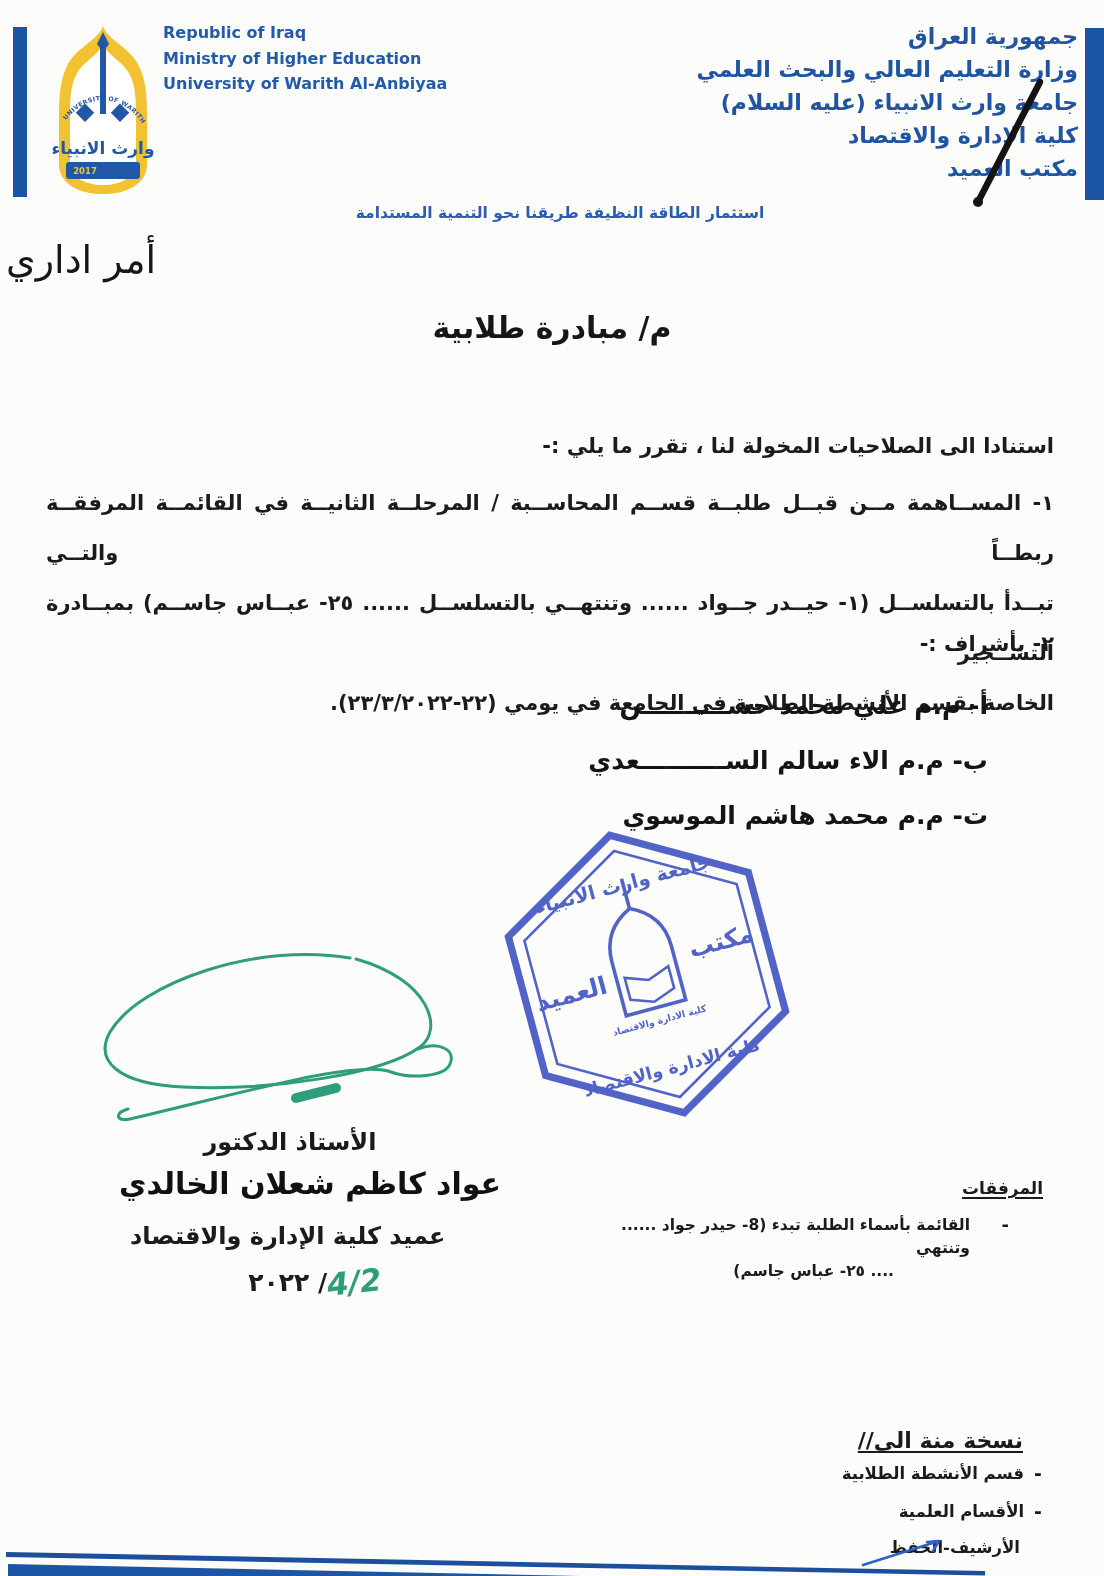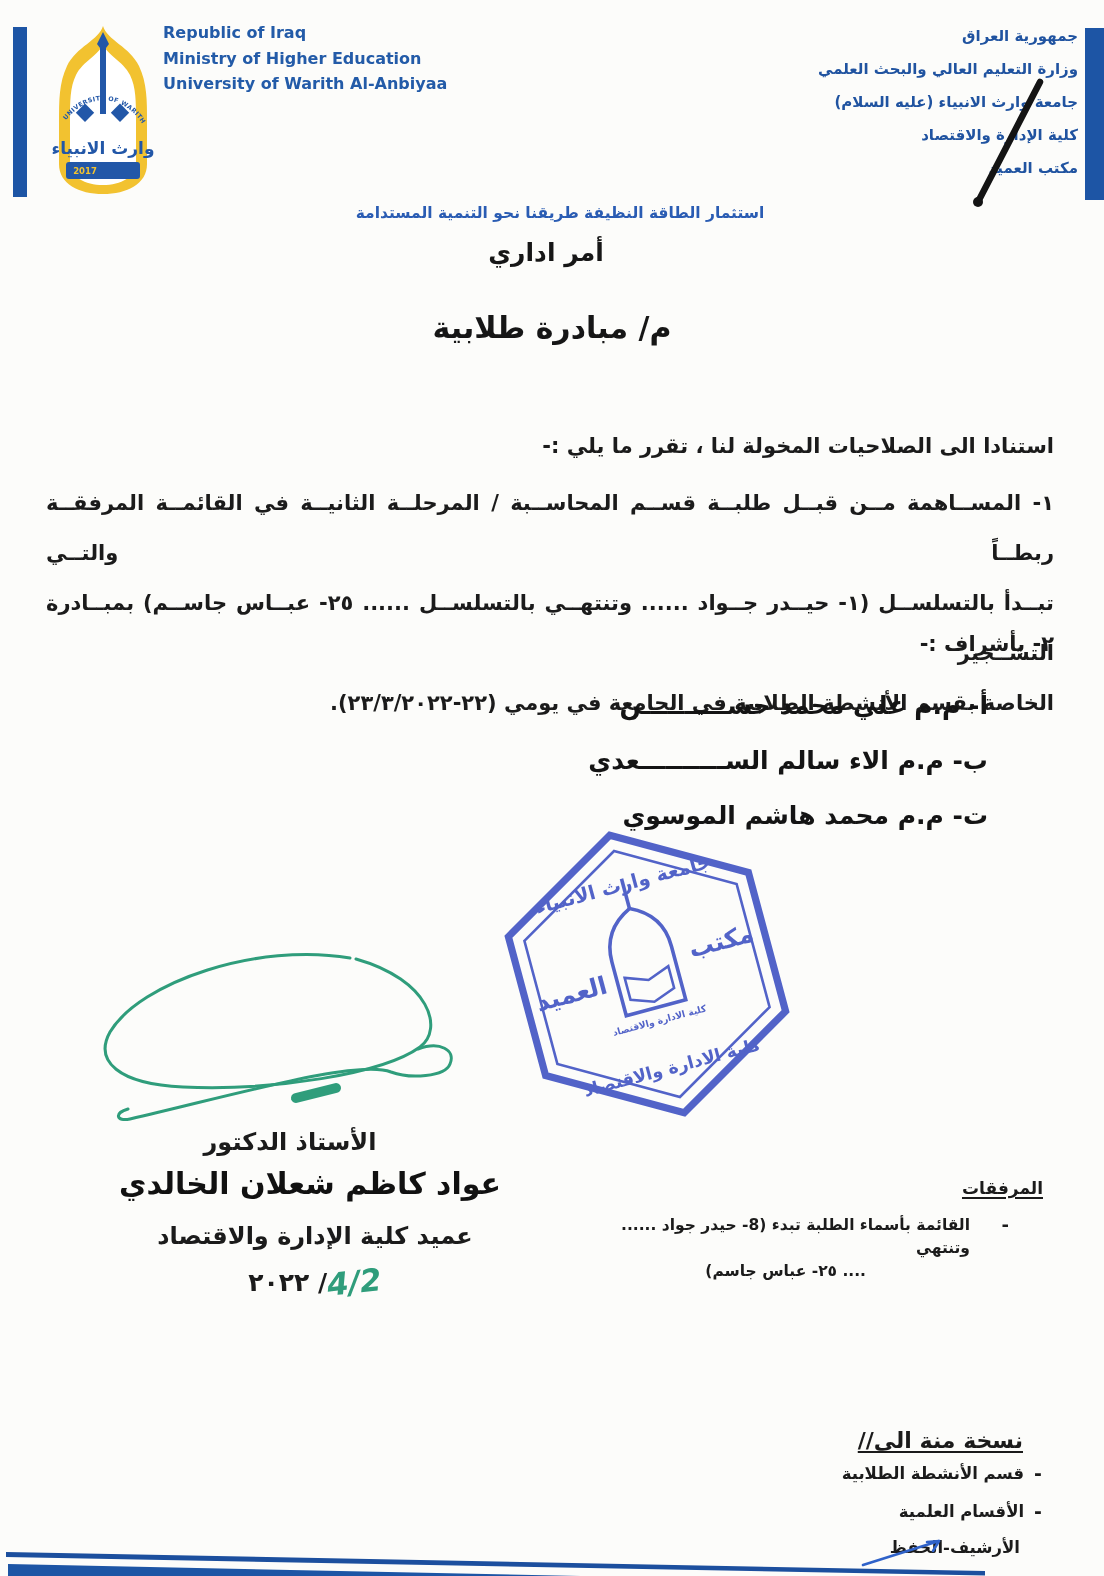--- a/index.html
+++ b/index.html
@@ -7,63 +7,63 @@
         font-family:"DejaVu Sans",sans-serif;}
   .abs{position:absolute}
   .ar{direction:rtl;unicode-bidi:plaintext}
 
   
   .en-head{left:163px;top:20px;width:300px;font-size:16px;line-height:25.5px;
            font-weight:bold;color:#235ba8;text-align:left}
   .num-block{left:150px;top:114px;width:200px;direction:rtl;text-align:right;
              color:#2456a8;font-weight:bold;font-size:16px;line-height:34px}
   .rt-head{left:690px;top:20px;width:388px;direction:rtl;text-align:right;
-           color:#2053a0;font-weight:bold;font-size:15px;line-height:33px}
+           color:#2053a0;font-weight:bold;font-size:22px;line-height:33px}
   .bar{background:#1d55a5}
 
   
   .slogan{left:330px;top:204px;width:460px;text-align:center;color:#2a5cb3;
           font-size:15.5px;font-weight:bold}
-  .title{left:6px;top:238px;width:1080px;text-align:center;font-size:25px;
-         font-weight:bold;color:#161616}
+  .title{left:6px;top:238px;width:1080px;text-align:left;font-size:38px;
+         font-weight:normal;color:#161616}
   .subtitle{left:6px;top:310px;width:1092px;text-align:center;font-size:30px;
             font-weight:bold;color:#161616}
 
   
   .intro{right:50px;top:434px;width:520px;direction:rtl;text-align:right;
          font-size:21px;font-weight:bold;color:#1b1b1b}
   .item1{right:50px;left:46px;top:478px;direction:rtl;color:#1b1b1b}
   .item-line{font-size:21px;font-weight:bold;line-height:50px;white-space:nowrap}
   .just{text-align:justify;text-align-last:justify;white-space:normal}
   .tright{text-align:right}
   .item2h{right:50px;top:632px;width:300px;direction:rtl;text-align:right;
           font-size:21px;font-weight:bold;color:#1b1b1b}
   .sup{right:116px;top:678px;width:560px;direction:rtl;text-align:right;
        font-size:25px;font-weight:bold;color:#141414;line-height:55px;white-space:nowrap}
 
   
   .sig-pre{left:105px;top:1128px;width:370px;text-align:center;font-size:24px;
            font-weight:bold;color:#1b1b1b;direction:rtl}
   .sig-name{left:115px;top:1166px;width:390px;text-align:center;font-size:30px;
             font-weight:bold;color:#111;direction:rtl}
-  .sig-role{left:130px;top:1222px;width:370px;text-align:center;font-size:24px;
+  .sig-role{left:130px;top:1222px;width:370px;text-align:left;font-size:24px;
             font-weight:bold;color:#1b1b1b;direction:rtl}
   .sig-date{left:130px;top:1268px;width:370px;display:flex;justify-content:center;
             align-items:flex-start;direction:ltr;font-weight:bold}
   .sig-date .printed{font-size:25px;color:#1b1b1b}
   .sig-date .hand{font-size:31px;color:#2f9d7b;font-style:italic;
                   transform:rotate(-6deg);margin-top:-4px}
 
   
   .att-h{right:61px;top:1178px;direction:rtl;font-size:17px;font-weight:bold;color:#1b1b1b;
          text-decoration:underline;text-decoration-thickness:2px;text-underline-offset:3px}
   .att-dash{right:95px;top:1214px;font-size:18px;font-weight:bold;color:#1b1b1b}
   .att-body{right:134px;top:1214px;width:360px;direction:rtl;text-align:right;
             font-size:15.5px;font-weight:bold;color:#1b1b1b;line-height:23px}
-  .att-line2{margin-right:104px}
+  .att-line2{margin-right:76px}
 
   
   .copy-h{right:81px;top:1428px;direction:rtl;font-size:22px;font-weight:bold;color:#1b1b1b;
           text-decoration:underline;text-decoration-thickness:2px;text-underline-offset:3px}
   .copy-row{direction:rtl;display:flex;gap:10px;font-size:16.5px;font-weight:bold;
             color:#1b1b1b;align-items:center}
   .copy-dash{font-size:19px}
 
   svg text{font-family:"DejaVu Sans",sans-serif}
   .stamp-text{fill:#3b4ec2;font-weight:bold}

